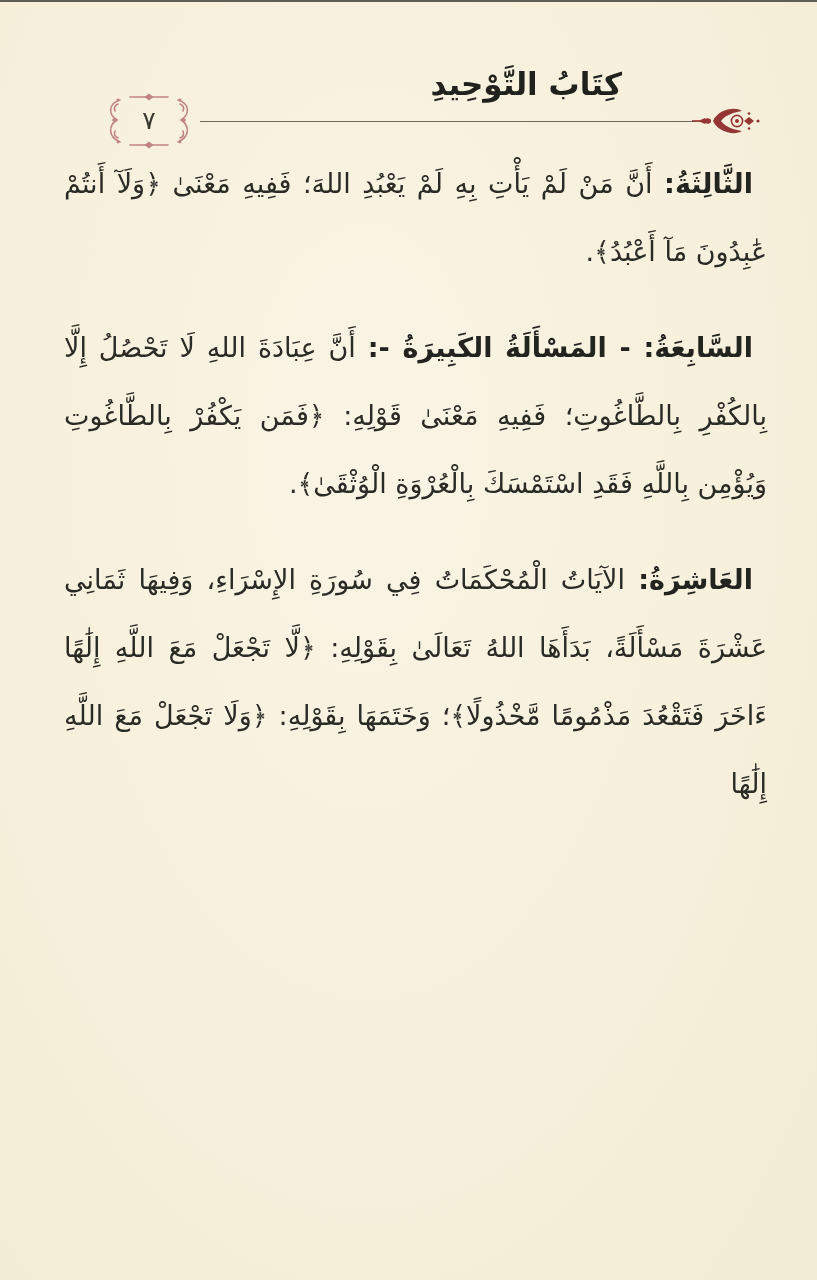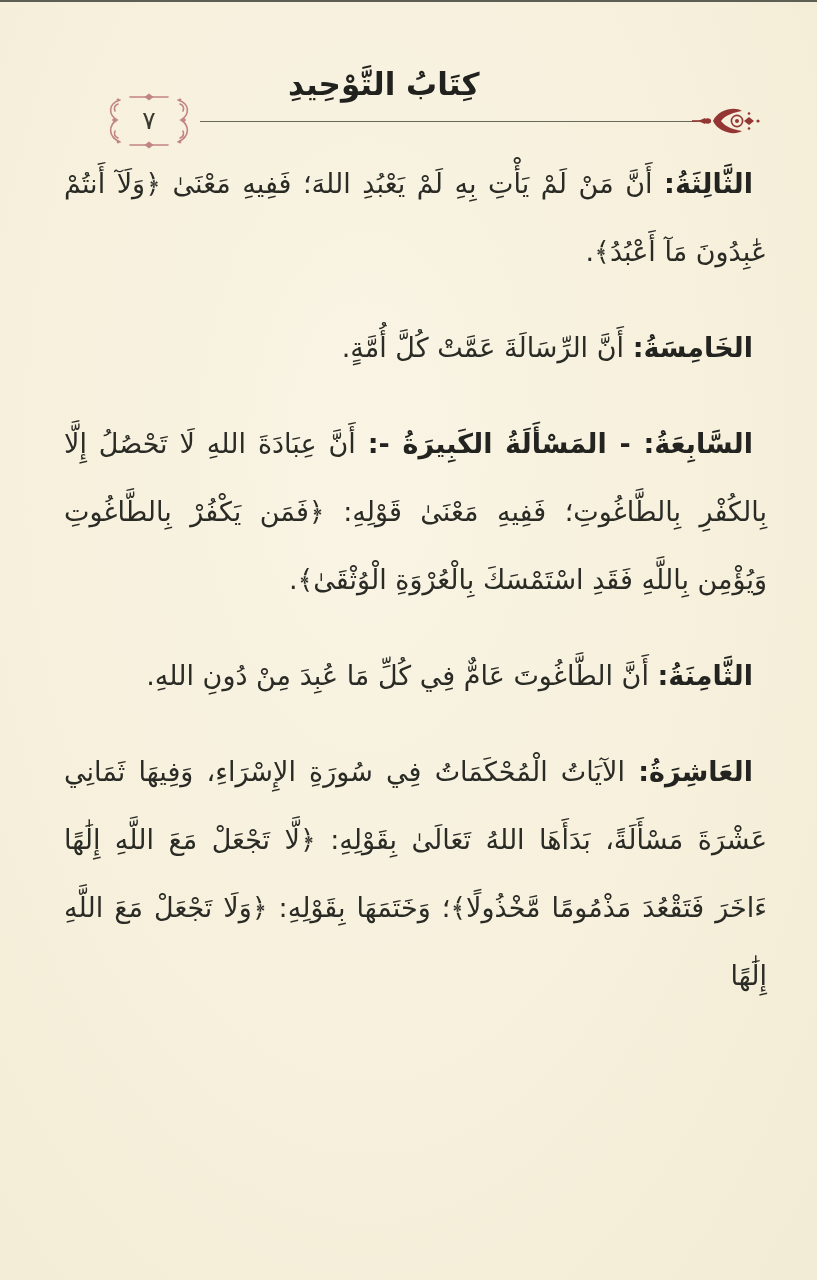--- a/index.html
+++ b/index.html
@@ -13,21 +13,21 @@
     background:radial-gradient(ellipse at 45% 35%, #f9f4e4 0%, #f6f0dc 55%, #f2ecd6 100%);
     overflow:hidden;
   }
   .scan-edge{
     position:absolute;top:0;left:0;width:817px;height:2px;
     background:#44443c;opacity:.85;
   }
   
   .title{
     position:absolute;top:66px;left:288px;width:334px;
-    text-align:left;direction:rtl;
+    text-align:right;direction:rtl;
     font-size:31px;font-weight:bold;color:#21211d;
     letter-spacing:.5px;
   }
   .rule{
     position:absolute;top:121px;left:200px;width:498px;height:0;
     border-top:1.5px solid #6a6a5b;
   }
   .badge{
     position:absolute;top:90px;left:96px;width:106px;height:62px;
   }
@@ -101,30 +101,22 @@
     </g>
     <circle cx="45" cy="18" r="5.6" fill="none" stroke="#943634" stroke-width="1.6"></circle>
   </svg>
 
   <main class="text">
     <p class="para">
       <b class="lead">الثَّالِثَةُ:</b>
       <span>أَنَّ مَنْ لَمْ يَأْتِ بِهِ لَمْ يَعْبُدِ اللهَ؛ فَفِيهِ مَعْنَىٰ ﴿وَلَآ أَنتُمْ عَٰبِدُونَ مَآ أَعْبُدُ﴾.</span>
     </p>
     <p class="para">
-      <b class="lead">الخَامِسَةُ:</b>
-      <span>أَنَّ الرِّسَالَةَ عَمَّتْ كُلَّ أُمَّةٍ.</span>
-    </p>
-    <p class="para">
       <b class="lead">السَّابِعَةُ: - المَسْأَلَةُ الكَبِيرَةُ -:</b>
       <span>أَنَّ عِبَادَةَ اللهِ لَا تَحْصُلُ إِلَّا بِالكُفْرِ بِالطَّاغُوتِ؛ فَفِيهِ مَعْنَىٰ قَوْلِهِ: ﴿فَمَن يَكْفُرْ بِالطَّاغُوتِ وَيُؤْمِن بِاللَّهِ فَقَدِ اسْتَمْسَكَ بِالْعُرْوَةِ الْوُثْقَىٰ﴾.</span>
-    </p>
-    <p class="para">
-      <b class="lead">الثَّامِنَةُ:</b>
-      <span>أَنَّ الطَّاغُوتَ عَامٌّ فِي كُلِّ مَا عُبِدَ مِنْ دُونِ اللهِ.</span>
     </p>
     <p class="para">
       <b class="lead">العَاشِرَةُ:</b>
       <span>الآيَاتُ الْمُحْكَمَاتُ فِي سُورَةِ الإِسْرَاءِ، وَفِيهَا ثَمَانِي عَشْرَةَ مَسْأَلَةً، بَدَأَهَا اللهُ تَعَالَىٰ بِقَوْلِهِ: ﴿لَّا تَجْعَلْ مَعَ اللَّهِ إِلَٰهًا ءَاخَرَ فَتَقْعُدَ مَذْمُومًا مَّخْذُولًا﴾؛ وَخَتَمَهَا بِقَوْلِهِ: ﴿وَلَا تَجْعَلْ مَعَ اللَّهِ إِلَٰهًا</span>
     </p>
   </main>
 
 </div>
 
 </body></html>

